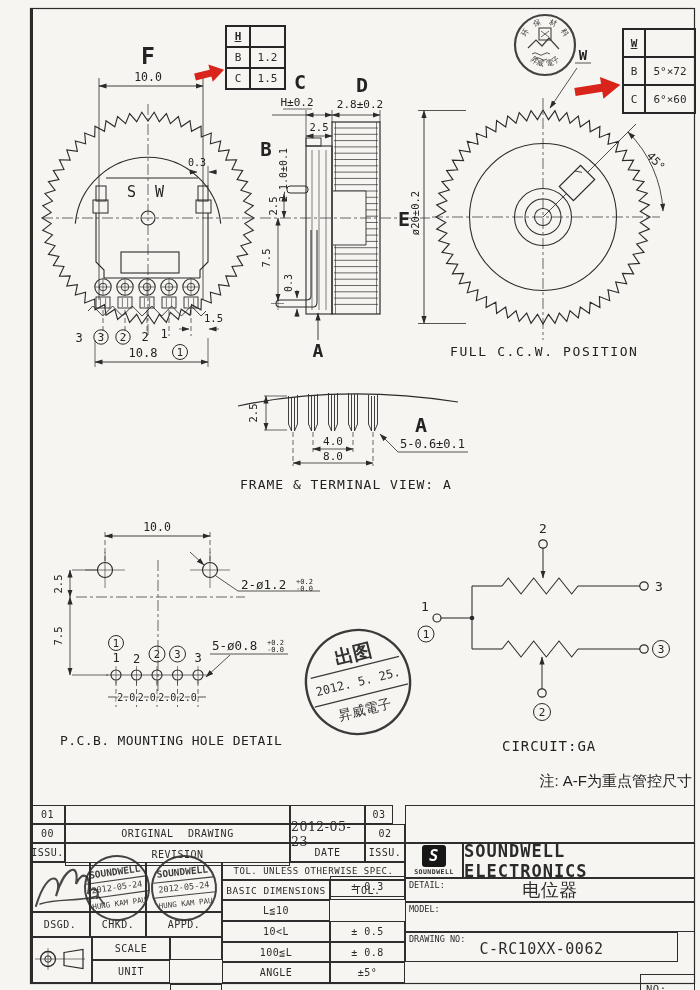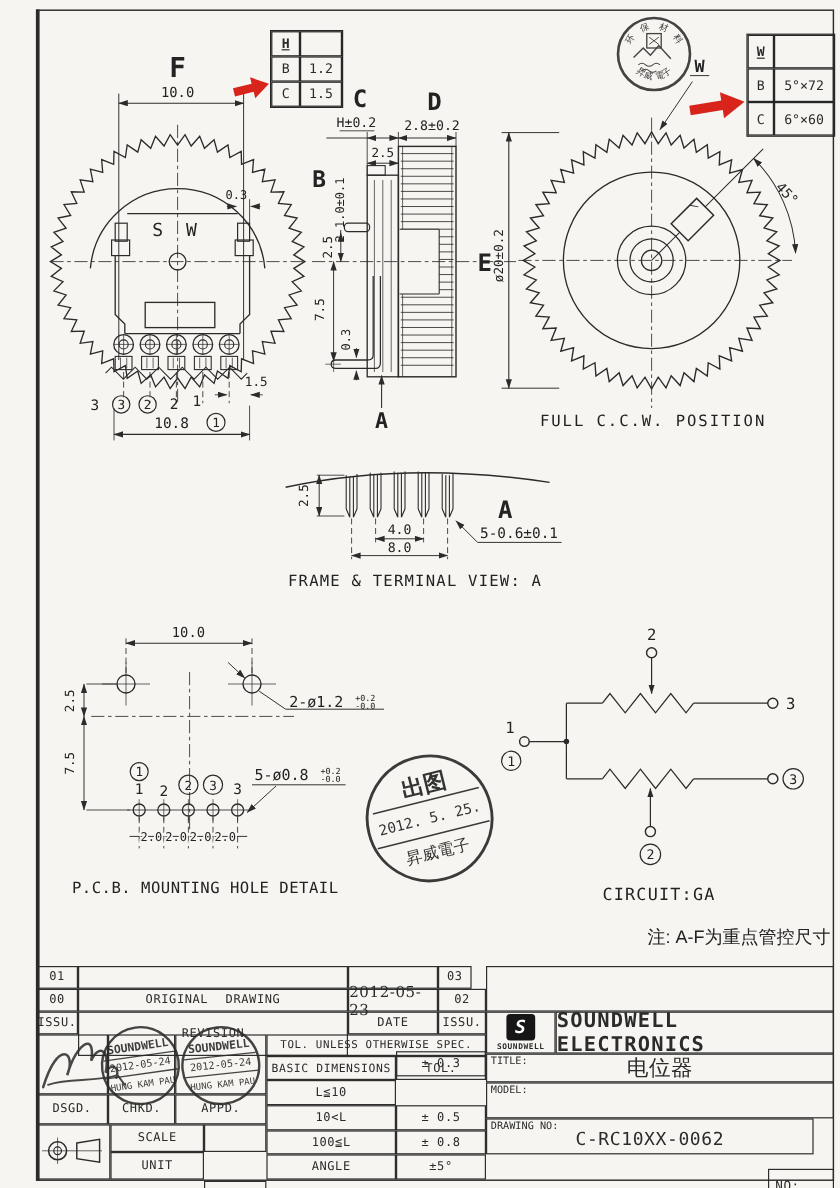--- a/index.html
+++ b/index.html
@@ -51,21 +51,21 @@
 
 <div class="cell" style="left:30px;top:805px;width:35px;height:19px;">01</div>
 <div class="cell" style="left:65px;top:805px;width:225px;height:19px;"></div>
 <div class="cell" style="left:290px;top:805px;width:75px;height:19px;"></div>
 <div class="cell" style="left:365px;top:805px;width:28px;height:19px;">03</div>
 <div class="cell" style="left:30px;top:824px;width:35px;height:19px;">00</div>
 <div class="cell" style="left:65px;top:824px;width:225px;height:19px;word-spacing:8px;">ORIGINAL DRAWING</div>
 <div class="cell" style="left:290px;top:824px;width:75px;height:19px;font-family:'DejaVu Serif',serif;font-size:12.5px;">2012-05-23</div>
 <div class="cell" style="left:365px;top:824px;width:40px;height:19px;">02</div>
 <div class="cell" style="left:30px;top:843px;width:35px;height:19px;">ISSU.</div>
-<div class="cell" style="left:65px;top:843px;width:225px;height:37px;text-align:center;">REVISION</div>
+<div class="cell" style="left:65px;top:843px;width:225px;height:23px;text-align:center;">REVISION</div>
 <div class="cell" style="left:290px;top:843px;width:75px;height:19px;">DATE</div>
 <div class="cell" style="left:365px;top:843px;width:40px;height:19px;">ISSU.</div>
 
 <div class="cell" style="left:30px;top:862px;width:60px;height:50px;"></div>
 <div class="cell" style="left:90px;top:862px;width:56px;height:50px;"></div>
 <div class="cell" style="left:146px;top:862px;width:76px;height:50px;"></div>
 <div class="cell" style="left:30px;top:912px;width:60px;height:25px;">DSGD.</div>
 <div class="cell" style="left:90px;top:912px;width:56px;height:25px;">CHKD.</div>
 <div class="cell" style="left:146px;top:912px;width:76px;height:25px;">APPD.</div>
 <div class="cell" style="left:30px;top:937px;width:62px;height:46px;"></div>
@@ -86,21 +86,21 @@
 <div class="cell" style="left:222px;top:962px;width:108px;height:21px;">ANGLE</div>
 <div class="cell" style="left:330px;top:962px;width:75px;height:21px;">±5°</div>
 
 <div class="cell" style="left:405px;top:805px;width:290px;height:38px;"></div>
 <div class="cell" style="left:405px;top:843px;width:58px;height:35px;flex-direction:column;gap:1px;">
   <span class="logo-mark">S</span>
   <span style="font-size:6.5px;font-weight:bold;">SOUNDWELL</span>
 </div>
 <div class="cell" style="left:463px;top:843px;width:232px;height:35px;font-size:17px;font-weight:bold;letter-spacing:1px;">SOUNDWELL ELECTRONICS</div>
 <div class="cell" style="left:405px;top:878px;width:290px;height:24px;">
-  <span class="lbl-corner">TITLE:</span>
+  <span class="lbl-corner">DETAIL:</span>
   <span class="cjk" style="font-size:18px;">电位器</span>
 </div>
 <div class="cell" style="left:405px;top:902px;width:290px;height:30px;">
   <span class="lbl-corner">MODEL:</span>
 </div>
 <div class="cell" style="left:405px;top:932px;width:273px;height:30px;">
   <span class="lbl-corner">DRAWING NO:</span>
   <span style="font-size:15px;margin-top:4px;">C-RC10XX-0062</span>
 </div>
 <div class="cell" style="left:640px;top:932px;width:55px;height:30px;justify-content:flex-start;padding-left:5px;font-size:10.5px;margin-top:42px;">NO:</div>

